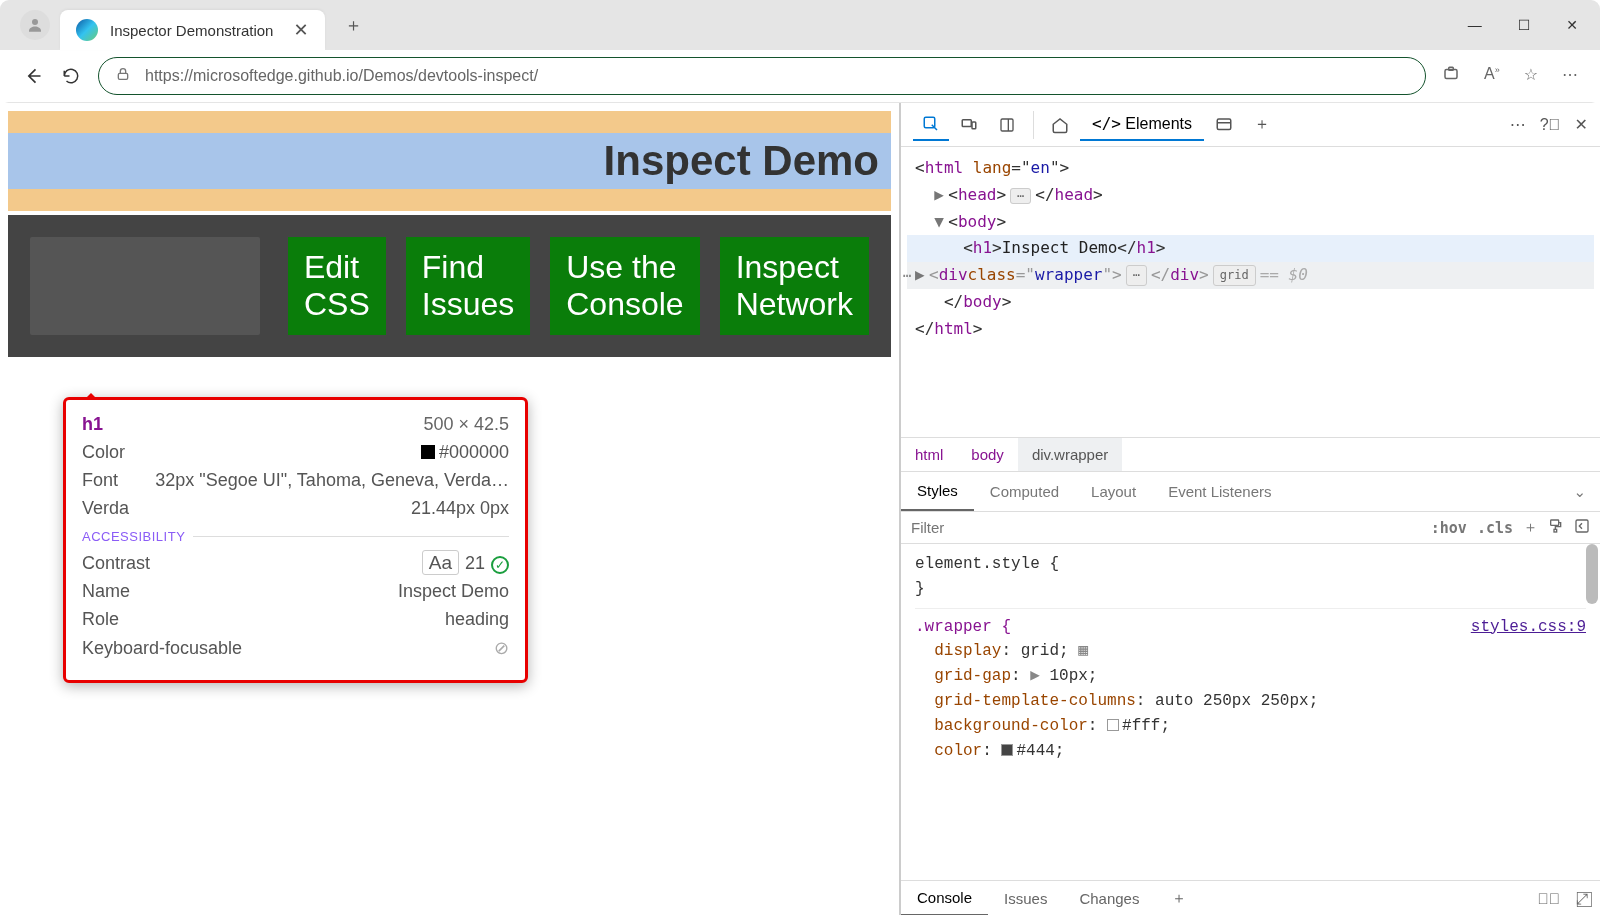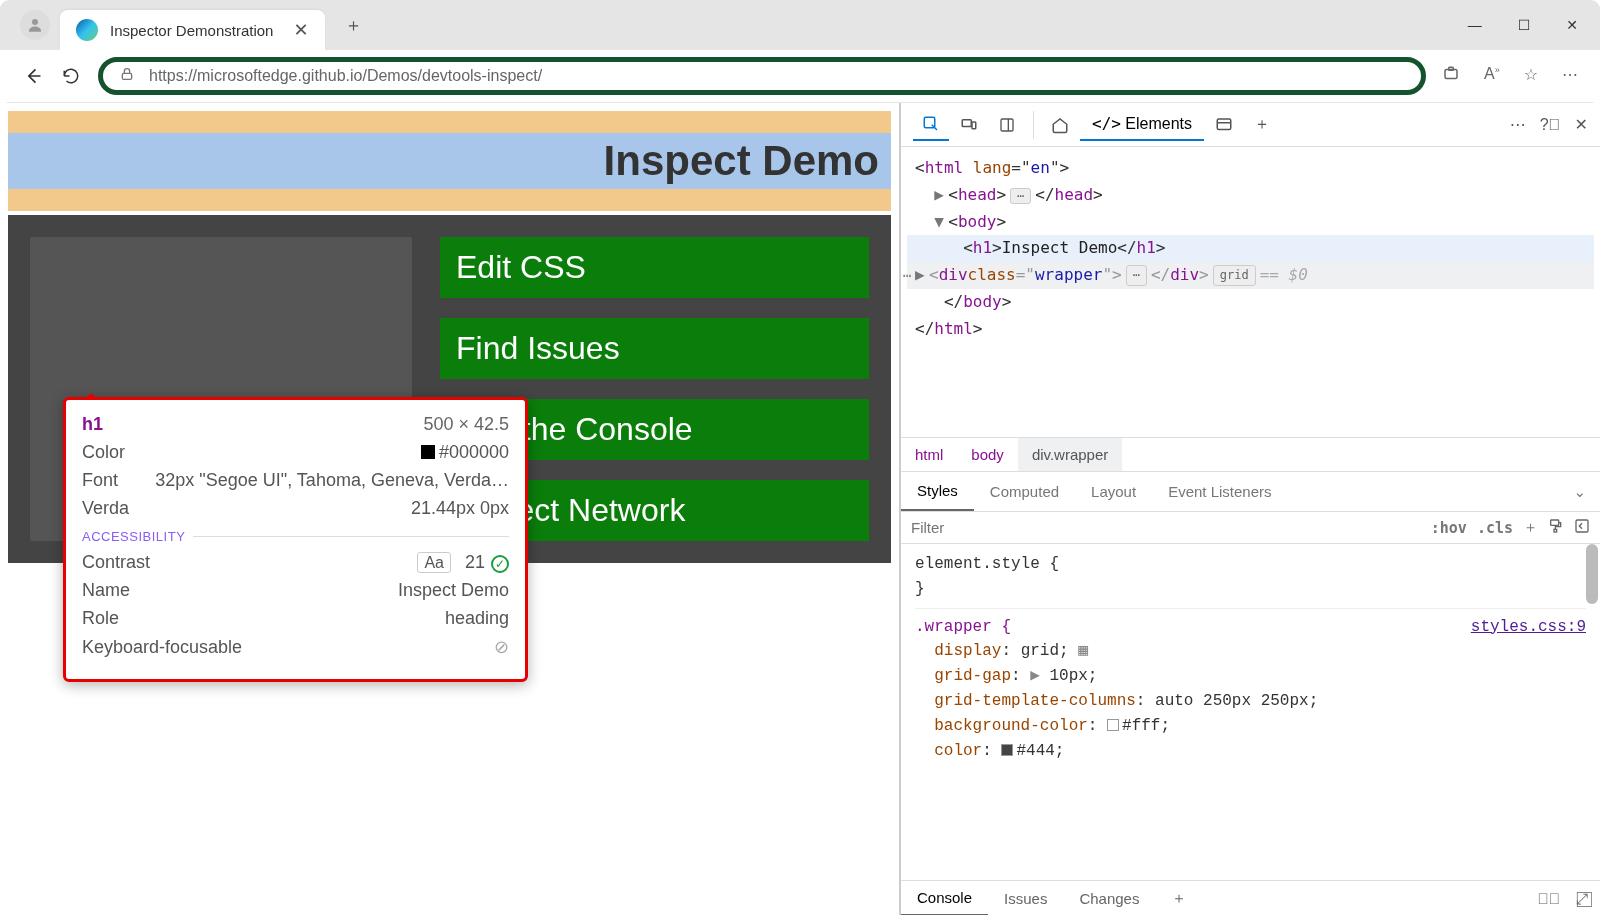--- a/index.html
+++ b/index.html
@@ -10,47 +10,47 @@
 .titlebar { display: flex; align-items: center; height: 50px; padding: 0 10px; }
 .avatar { width: 30px; height: 30px; border-radius: 50%; background: #ddd; margin: 0 10px; display:flex;align-items:center;justify-content:center;color:#999; }
 .tab { display: flex; align-items: center; background: #fff; border-radius: 8px 8px 0 0; padding: 0 16px; height: 40px; margin-top: 10px; box-shadow: 0 -1px 3px rgba(0,0,0,0.05); }
 .tab-icon { width: 22px; height: 22px; border-radius: 50%; background: linear-gradient(135deg,#0c59a4,#33c3f0,#6bcb77); margin-right: 12px; }
 .tab-title { font-size: 15px; color: #333; }
 .tab-close, .new-tab { color: #555; font-size: 18px; margin-left: 20px; cursor: pointer; }
 .win-controls { margin-left: auto; display: flex; gap: 36px; color: #333; font-size: 14px; padding-right: 12px; }
 
 .addrbar { display: flex; align-items: center; height: 52px; padding: 0 14px; background: #fff; }
 .nav-btn { width: 38px; height: 38px; display: flex; align-items: center; justify-content: center; color: #555; font-size: 18px; cursor: pointer; }
-.url-box { flex: 1; display: flex; align-items: center; background: #fff; border: 5px solid #14532d; border-radius: 20px; height: 38px; padding: 0 16px; margin: 0 8px; font-size: 16px; color: #666; }
+.url-box { flex: 1; display: flex; align-items: center; background: #fff; border: 1px solid #14532d; border-radius: 20px; height: 38px; padding: 0 16px; margin: 0 8px; font-size: 16px; color: #666; }
 .url-box .lock { margin-right: 14px; color: #777; }
 .addr-right { display: flex; gap: 24px; color: #666; font-size: 16px; padding: 0 8px; }
 .icon-btn { cursor: pointer; }
 
 
 .content { display: flex; height: calc(915px - 102px); }
 .page-pane { width: 900px; background: #fff; padding: 8px; position: relative; border-right: 1px solid #ccc; }
 .devtools { flex: 1; display: flex; flex-direction: column; border-left: 1px solid #ccc; }
 
 
 .h1band { background: #a8c5ea; text-align: right; padding: 4px 12px; font-size: 42px; font-weight: bold; color: #333; border-top: 22px solid #f3c98b; border-bottom: 22px solid #f3c98b; margin-bottom: 4px; overflow: hidden; white-space: nowrap; }
 .wrapper { background: #444; padding: 22px; display: flex; gap: 28px; }
 .col1 { width: 382px; background: #555; border-radius: 2px; }
-.col2 { flex: 1; display: flex; flex-direction: column; gap: 20px; }
+.col2 { flex: 1; display: flex; gap: 20px; }
 .gbtn { background: #0a7d0a; color: #fff; font-size: 32px; padding: 12px 16px; font-weight: 400; cursor: pointer; }
 
 
 .ttip { position: absolute; top: 294px; left: 63px; width: 465px; background: #fff; border: 3px solid #e80000; border-radius: 6px; box-shadow: 0 3px 14px rgba(0,0,0,0.3); padding: 14px 16px; font-size: 18px; }
 .ttip::before { content: ""; position: absolute; top: -14px; left: 18px; border: 7px solid transparent; border-bottom-color: #e80000; }
 .ttip-row { display: flex; justify-content: space-between; align-items: center; margin-bottom: 7px; color: #555; }
 .ttip-tag { color: #881391; font-weight: 600; }
 .ttip-dim { color: #666; }
 .swatch { display: inline-block; width: 14px; height: 14px; background: #000; vertical-align: -1px; margin-right: 4px; }
 .ttip-sec { font-size: 13px; color: #8b5cf6; letter-spacing: 0.5px; margin: 10px 0 8px; display:flex;align-items:center;gap:8px; }
 .ttip-sec::after { content:""; flex:1; height:1px; background:#ddd; }
-.aa-box { border: 1px solid #ccc; padding: 1px 6px; font-size: 16px; border-radius: 3px; margin-right:14px; }
+.aa-box { border: 1px solid #ccc; padding: 1px 6px; font-size: 19px; border-radius: 3px; margin-right:6px; }
 .check { color: #1a9e3e; border:2px solid #1a9e3e; border-radius:50%; width:18px;height:18px;display:inline-flex;align-items:center;justify-content:center;font-size:12px;margin-left:6px; }
 .nocircle { color:#aaa; font-size:18px; }
 
 
 .dt-toolbar { display:flex; align-items:center; height:44px; border-bottom:1px solid #ddd; padding:0 12px; gap:2px; }
 .dt-tbtn { width:36px; height:32px; display:flex;align-items:center;justify-content:center; color:#555; cursor:pointer; font-size:16px; }
 .dt-tbtn.active { color:#0078d4; border-bottom:2px solid #0078d4; }
 .dt-tab { padding:6px 12px; color:#333; cursor:pointer; font-size:16px; }
 .dt-tab.active { border-bottom:2px solid #0078d4; color:#000; }
 .dt-sep { width:1px; height:28px; background:#ddd; margin:0 6px; }

